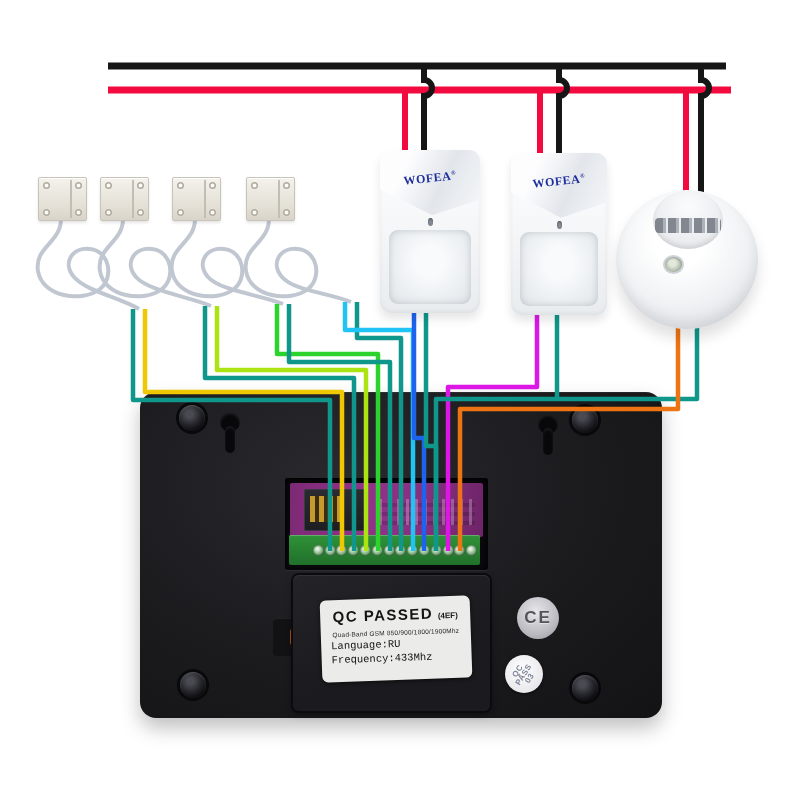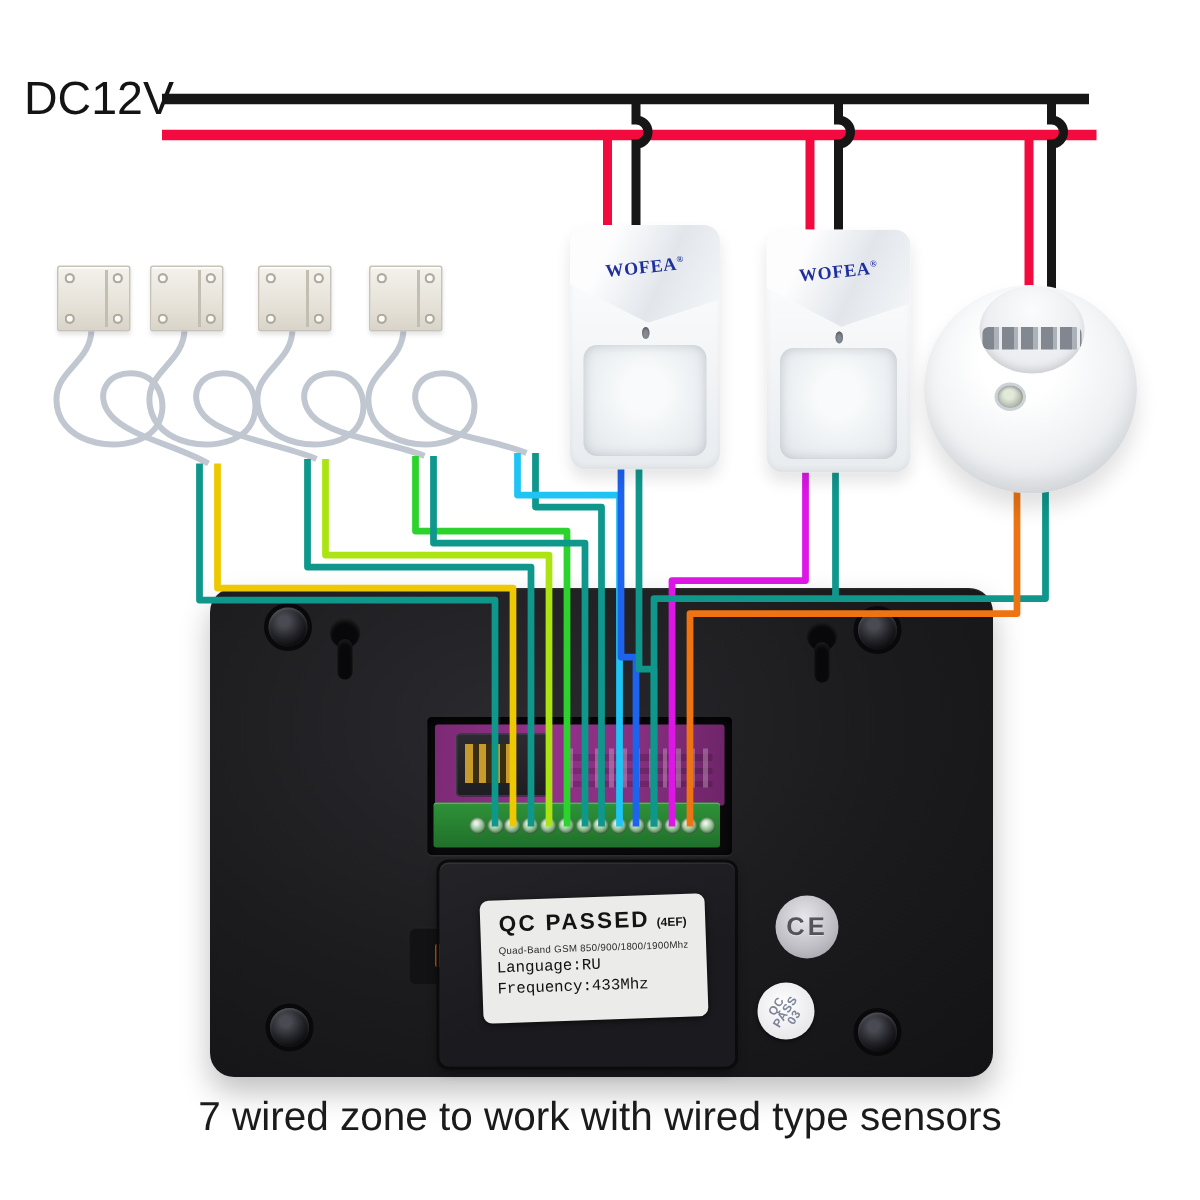--- a/index.html
+++ b/index.html
@@ -245,16 +245,14 @@
     <div class="pir-lens"></div>
   </div>
 
   <div class="smoke">
     <div class="smoke-top">
       <div class="smoke-band"></div>
     </div>
     <div class="smoke-btn"></div>
   </div>
 
-  <div class="power-label">DC12V</div>
-  <div class="caption">7 wired zone to work with wired type sensors</div>
 
 </div>
 
 </body></html>

